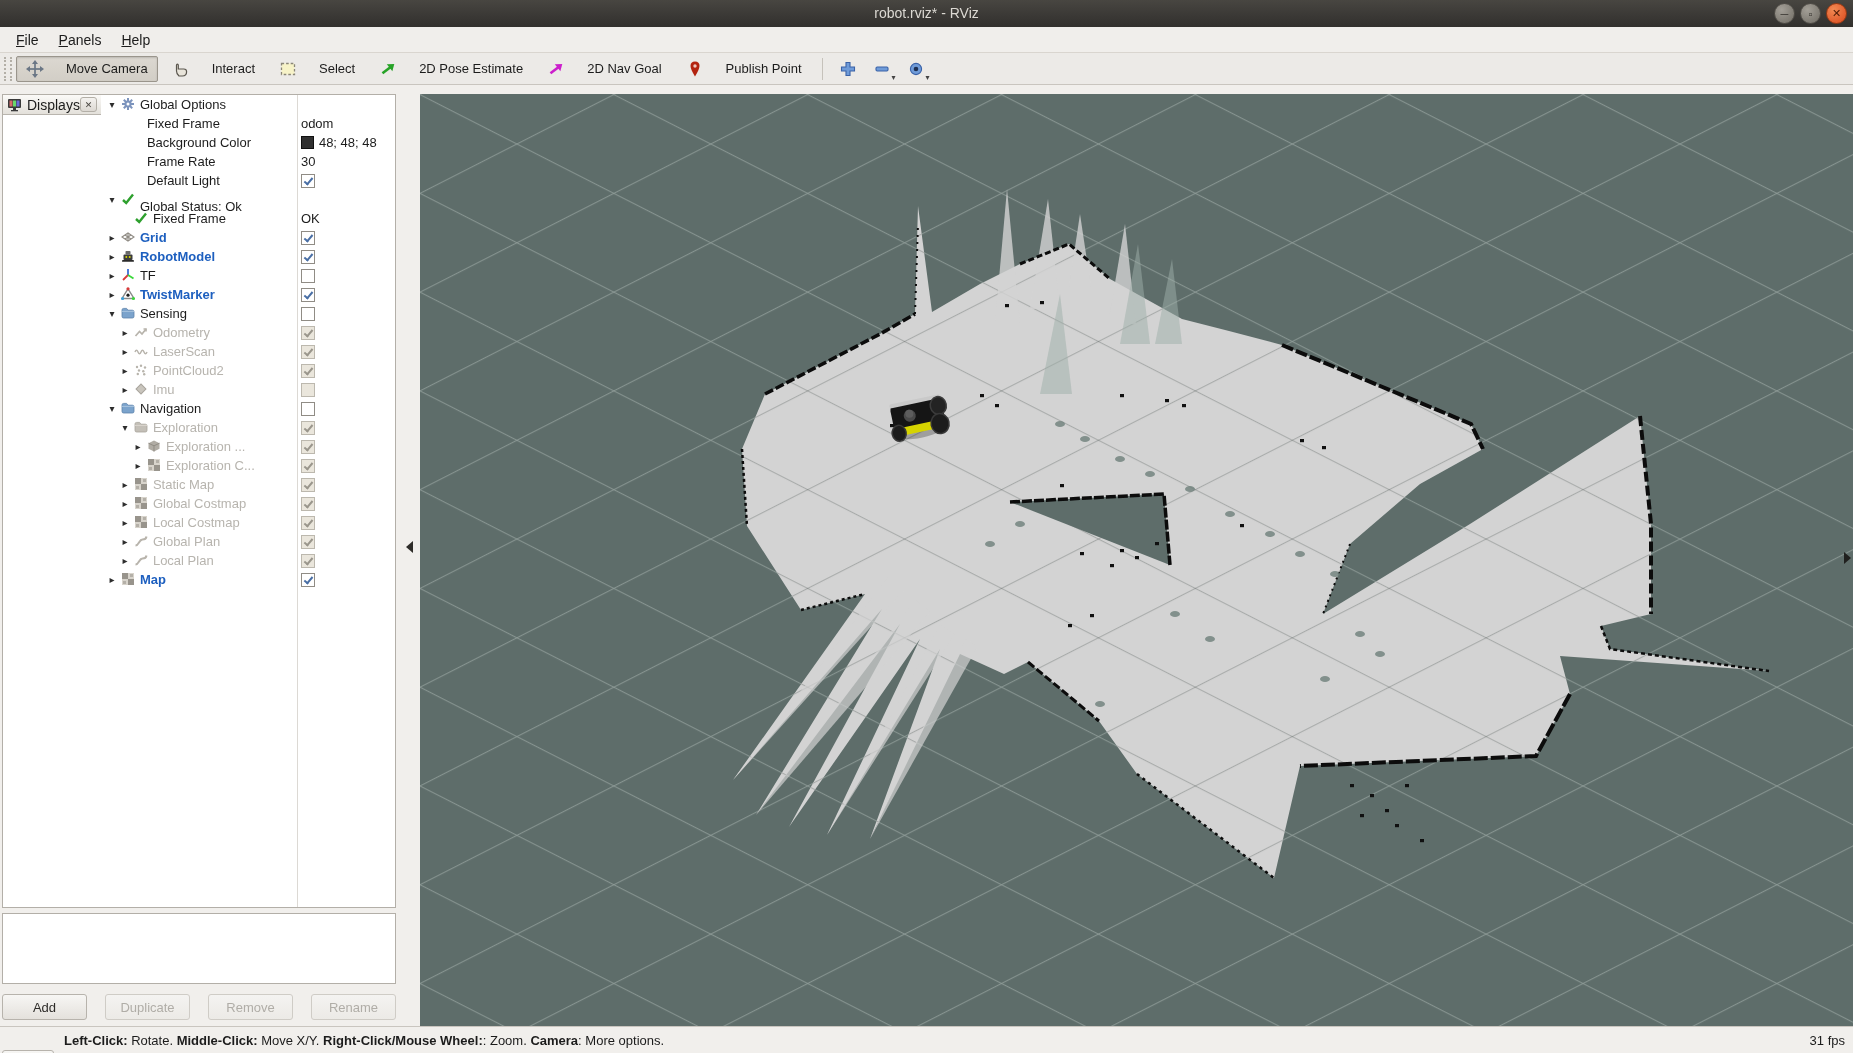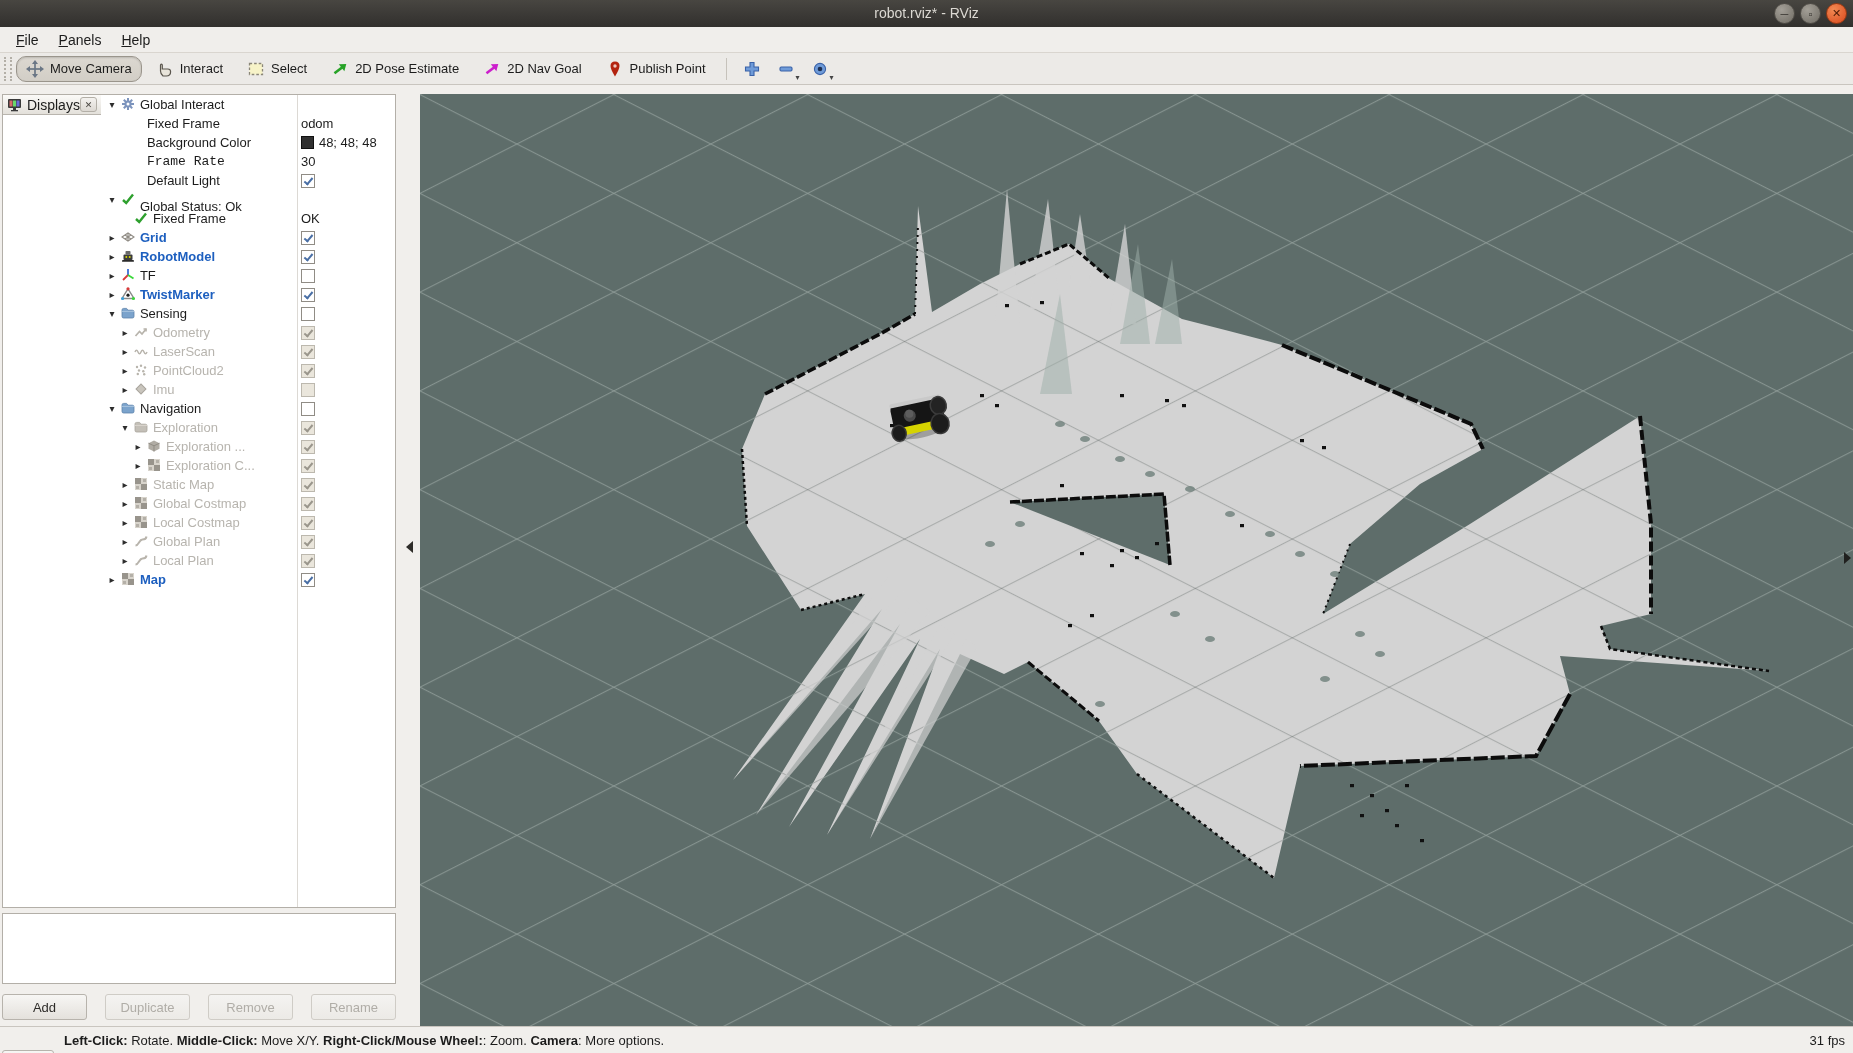--- a/index.html
+++ b/index.html
@@ -24,22 +24,22 @@
   .menubar { height:26px; background:#f0eeeb; border-bottom:1px solid #d9d5cf;
     display:flex; align-items:center; padding-left:6px; }
   .menu-item { padding:3px 10px; font-size:14px; cursor:default; }
   .menu-item .accel { text-decoration:underline; }
 
   
   .toolbar { height:32px; background:#eceae7; border-bottom:1px solid #c9c5bf;
     display:flex; align-items:center; padding:0 4px; }
   .tb-handle { width:8px; height:24px; margin:0 4px 0 0;
     border-left:2px dotted #b3afa7; border-right:2px dotted #b3afa7; }
-  .tb-btn { display:flex; align-items:center; gap:6px; height:26px; padding:0 9px;
-    border:1px solid transparent; border-radius:10px; font-size:13px; white-space:nowrap; }
+  .tb-btn { display:flex; align-items:center; gap:22px; height:26px; padding:0 9px;
+    border:1px solid transparent; border-radius:2px; font-size:13px; white-space:nowrap; }
   .tb-btn.active { background:linear-gradient(#dcd8d1,#d2cec6);
     border:1px solid #9a958c; box-shadow:inset 0 1px 2px rgba(0,0,0,.15); }
   .tb-sep { width:1px; height:22px; background:#c6c2bb; margin:0 10px; }
   .tb-zoom { position:relative; width:30px; height:26px; display:flex;
     align-items:center; justify-content:center; }
   .tb-caret { position:absolute; right:1px; bottom:0; font-size:8px; color:#444; line-height:8px; }
 
   
   .main { display:flex; height:941px; background:#f1efec; padding-top:9px; position:relative; }
   .leftcol { width:420px; flex:none; position:relative; padding-left:2px; }
@@ -212,35 +212,35 @@
             <span class="ricon" style="display: inline-block; width: 14px; height: 14px; left: 20px; top: 2px; position: absolute;"><svg viewBox="0 0 14 14" width="14" height="14">
                 <g stroke="#7d94bd" stroke-width="2">
                   <line x1="7" y1="1" x2="7" y2="13"></line>
                   <line x1="1" y1="7" x2="13" y2="7"></line>
                   <line x1="2.8" y1="2.8" x2="11.2" y2="11.2"></line>
                   <line x1="11.2" y1="2.8" x2="2.8" y2="11.2"></line>
                 </g>
                 <circle cx="7" cy="7" r="3.6" fill="#7d94bd"></circle>
                 <circle cx="7" cy="7" r="1.5" fill="#fff"></circle>
               </svg></span>
-            <span class="rlabel" style="left: 39px;">Global Interact</span>
+            <span class="rlabel" style="left: 39px;">Global Options</span>
           </div>
           <div class="trow normal">
             <span class="rlabel" style="left: 46px;">Fixed Frame</span>
             <span class="rvalue">odom</span>
           </div>
           <div class="trow normal">
             <span class="rlabel" style="left: 46px;">Background Color</span>
             <span class="rvalue">
               <span class="swatch" style="background: rgb(48, 48, 48);"></span>
               <span>48; 48; 48</span>
             </span>
           </div>
           <div class="trow normal">
-            <span class="rlabel" style="left: 46px; font-family: Liberation Mono, monospace;">Frame Rate</span>
+            <span class="rlabel" style="left: 46px;">Frame Rate</span>
             <span class="rvalue">30</span>
           </div>
           <div class="trow normal">
             <span class="rlabel" style="left: 46px;">Default Light</span>
             <span class="rvalue">
               <span class="cb checked"></span>
             </span>
           </div>
           <div class="trow normal">
             <span class="expander" style="left: 5px;">▾</span>

